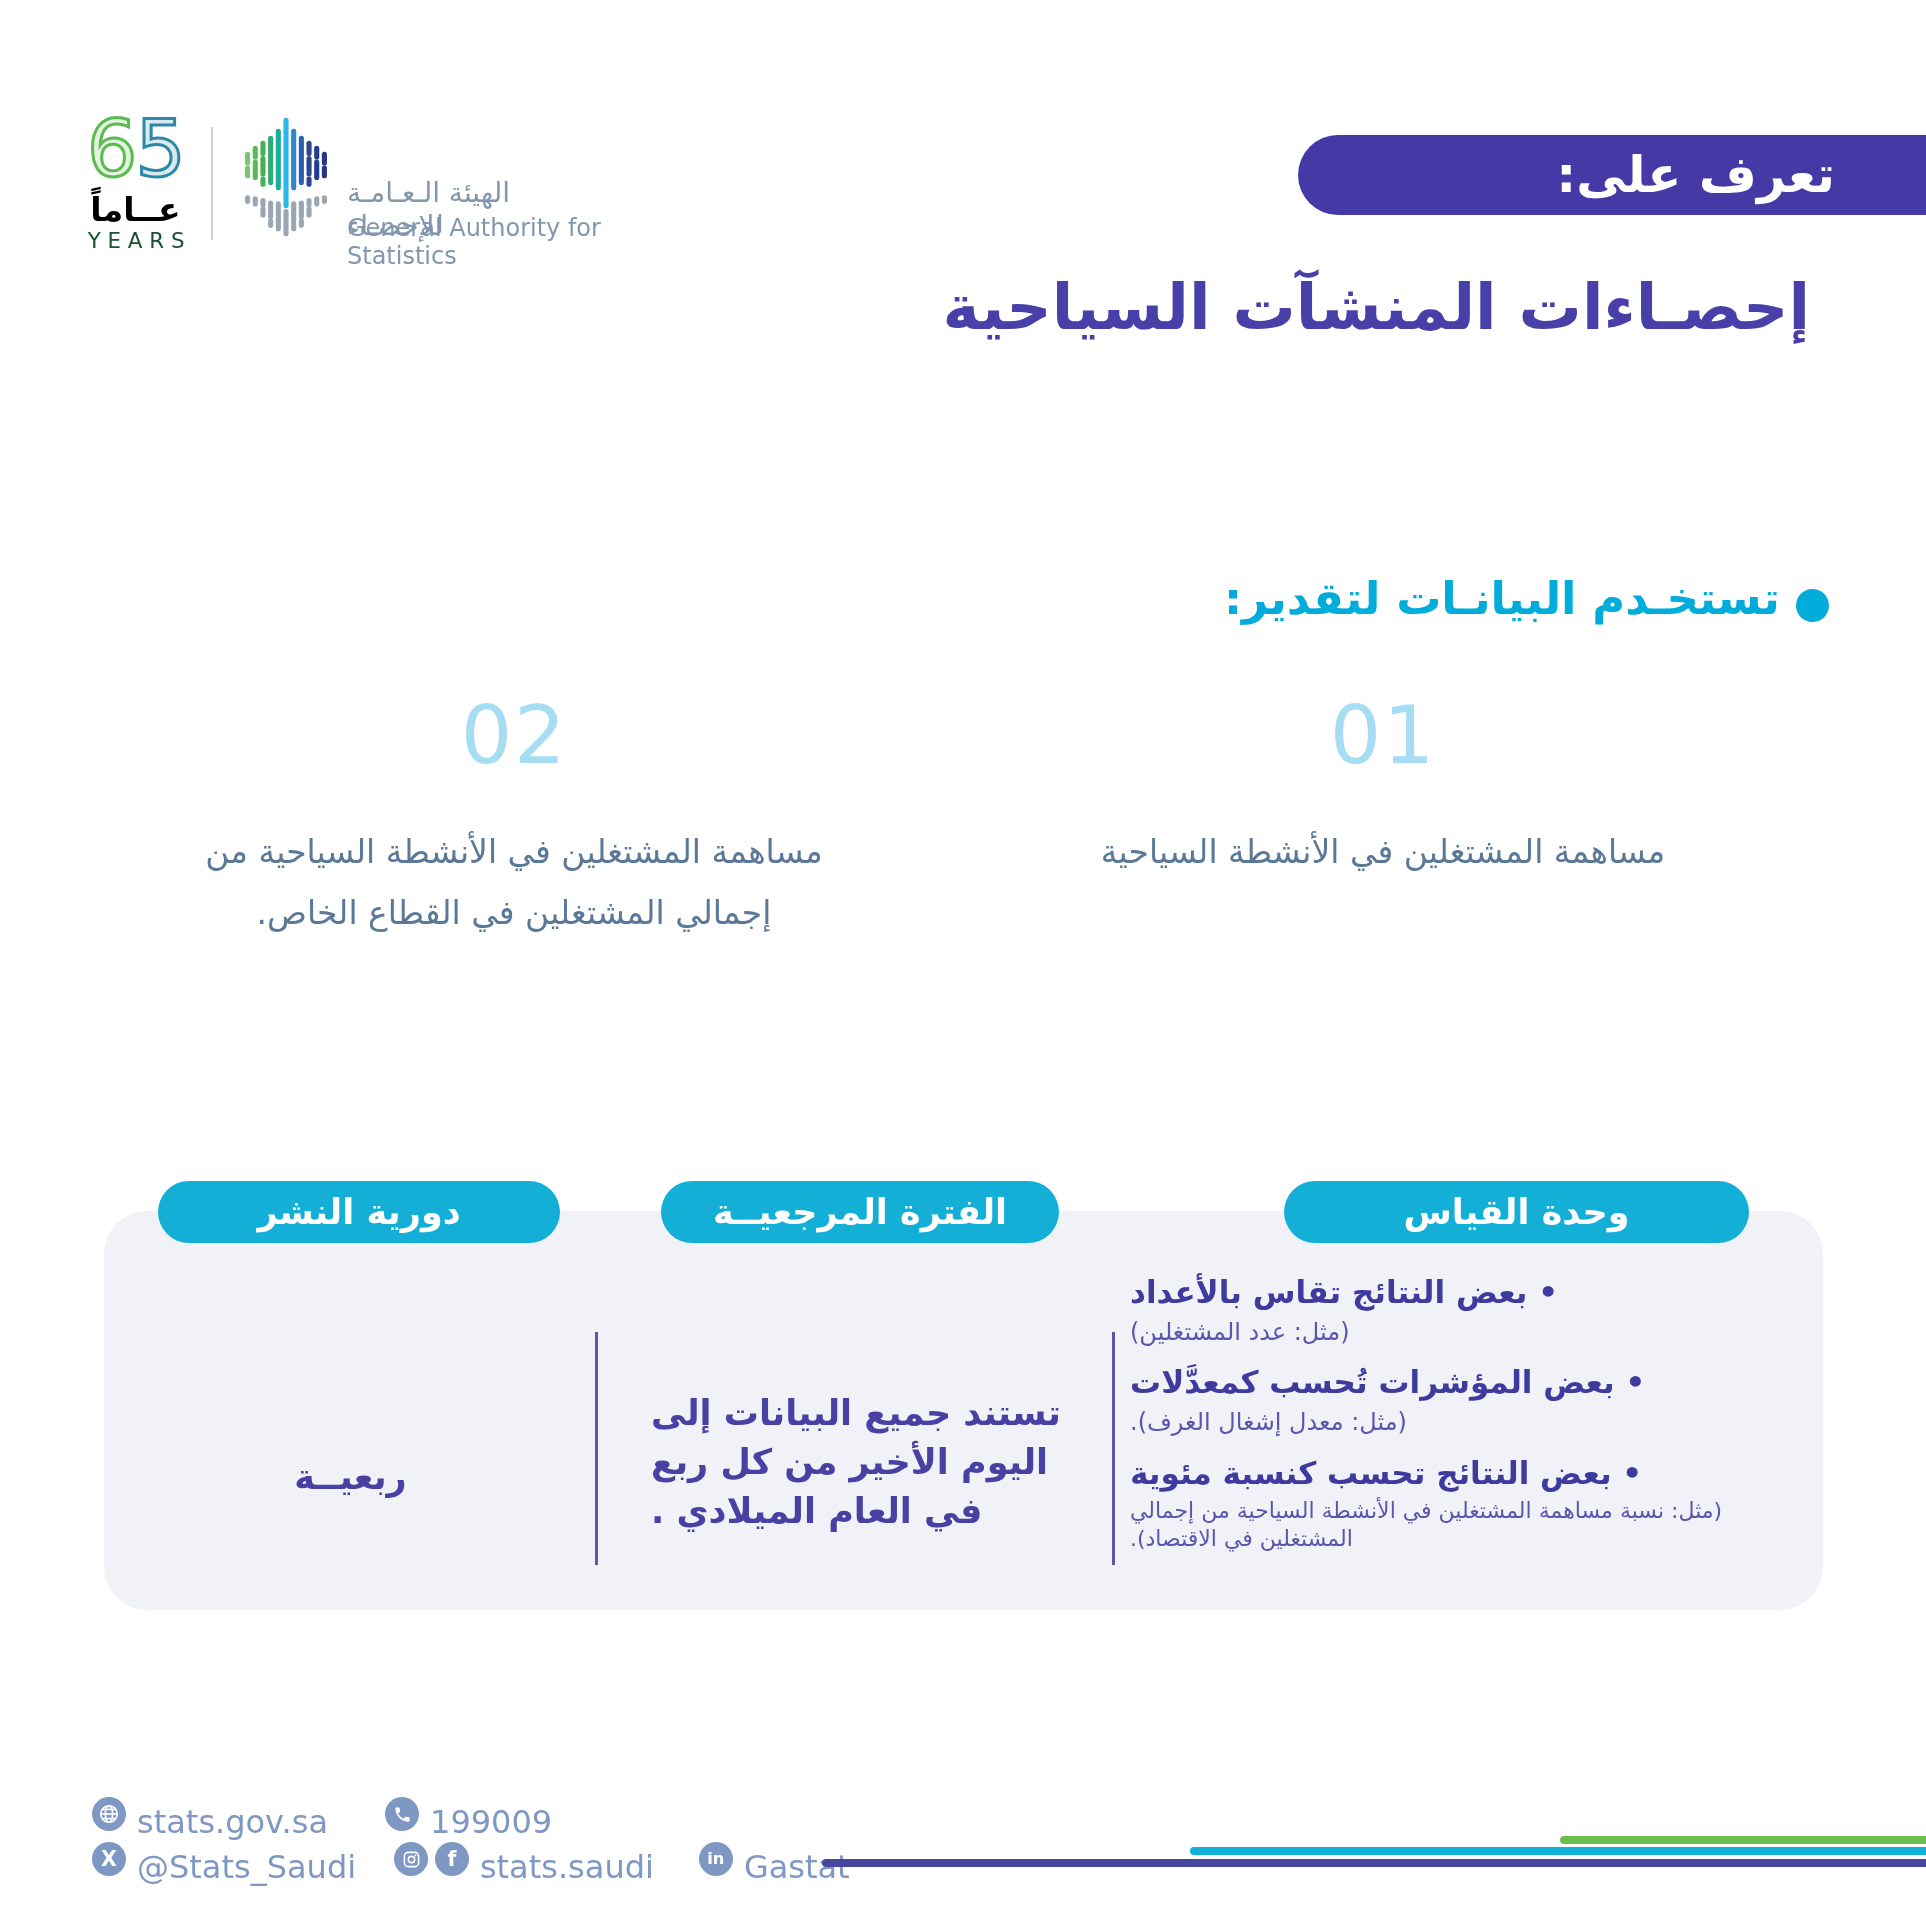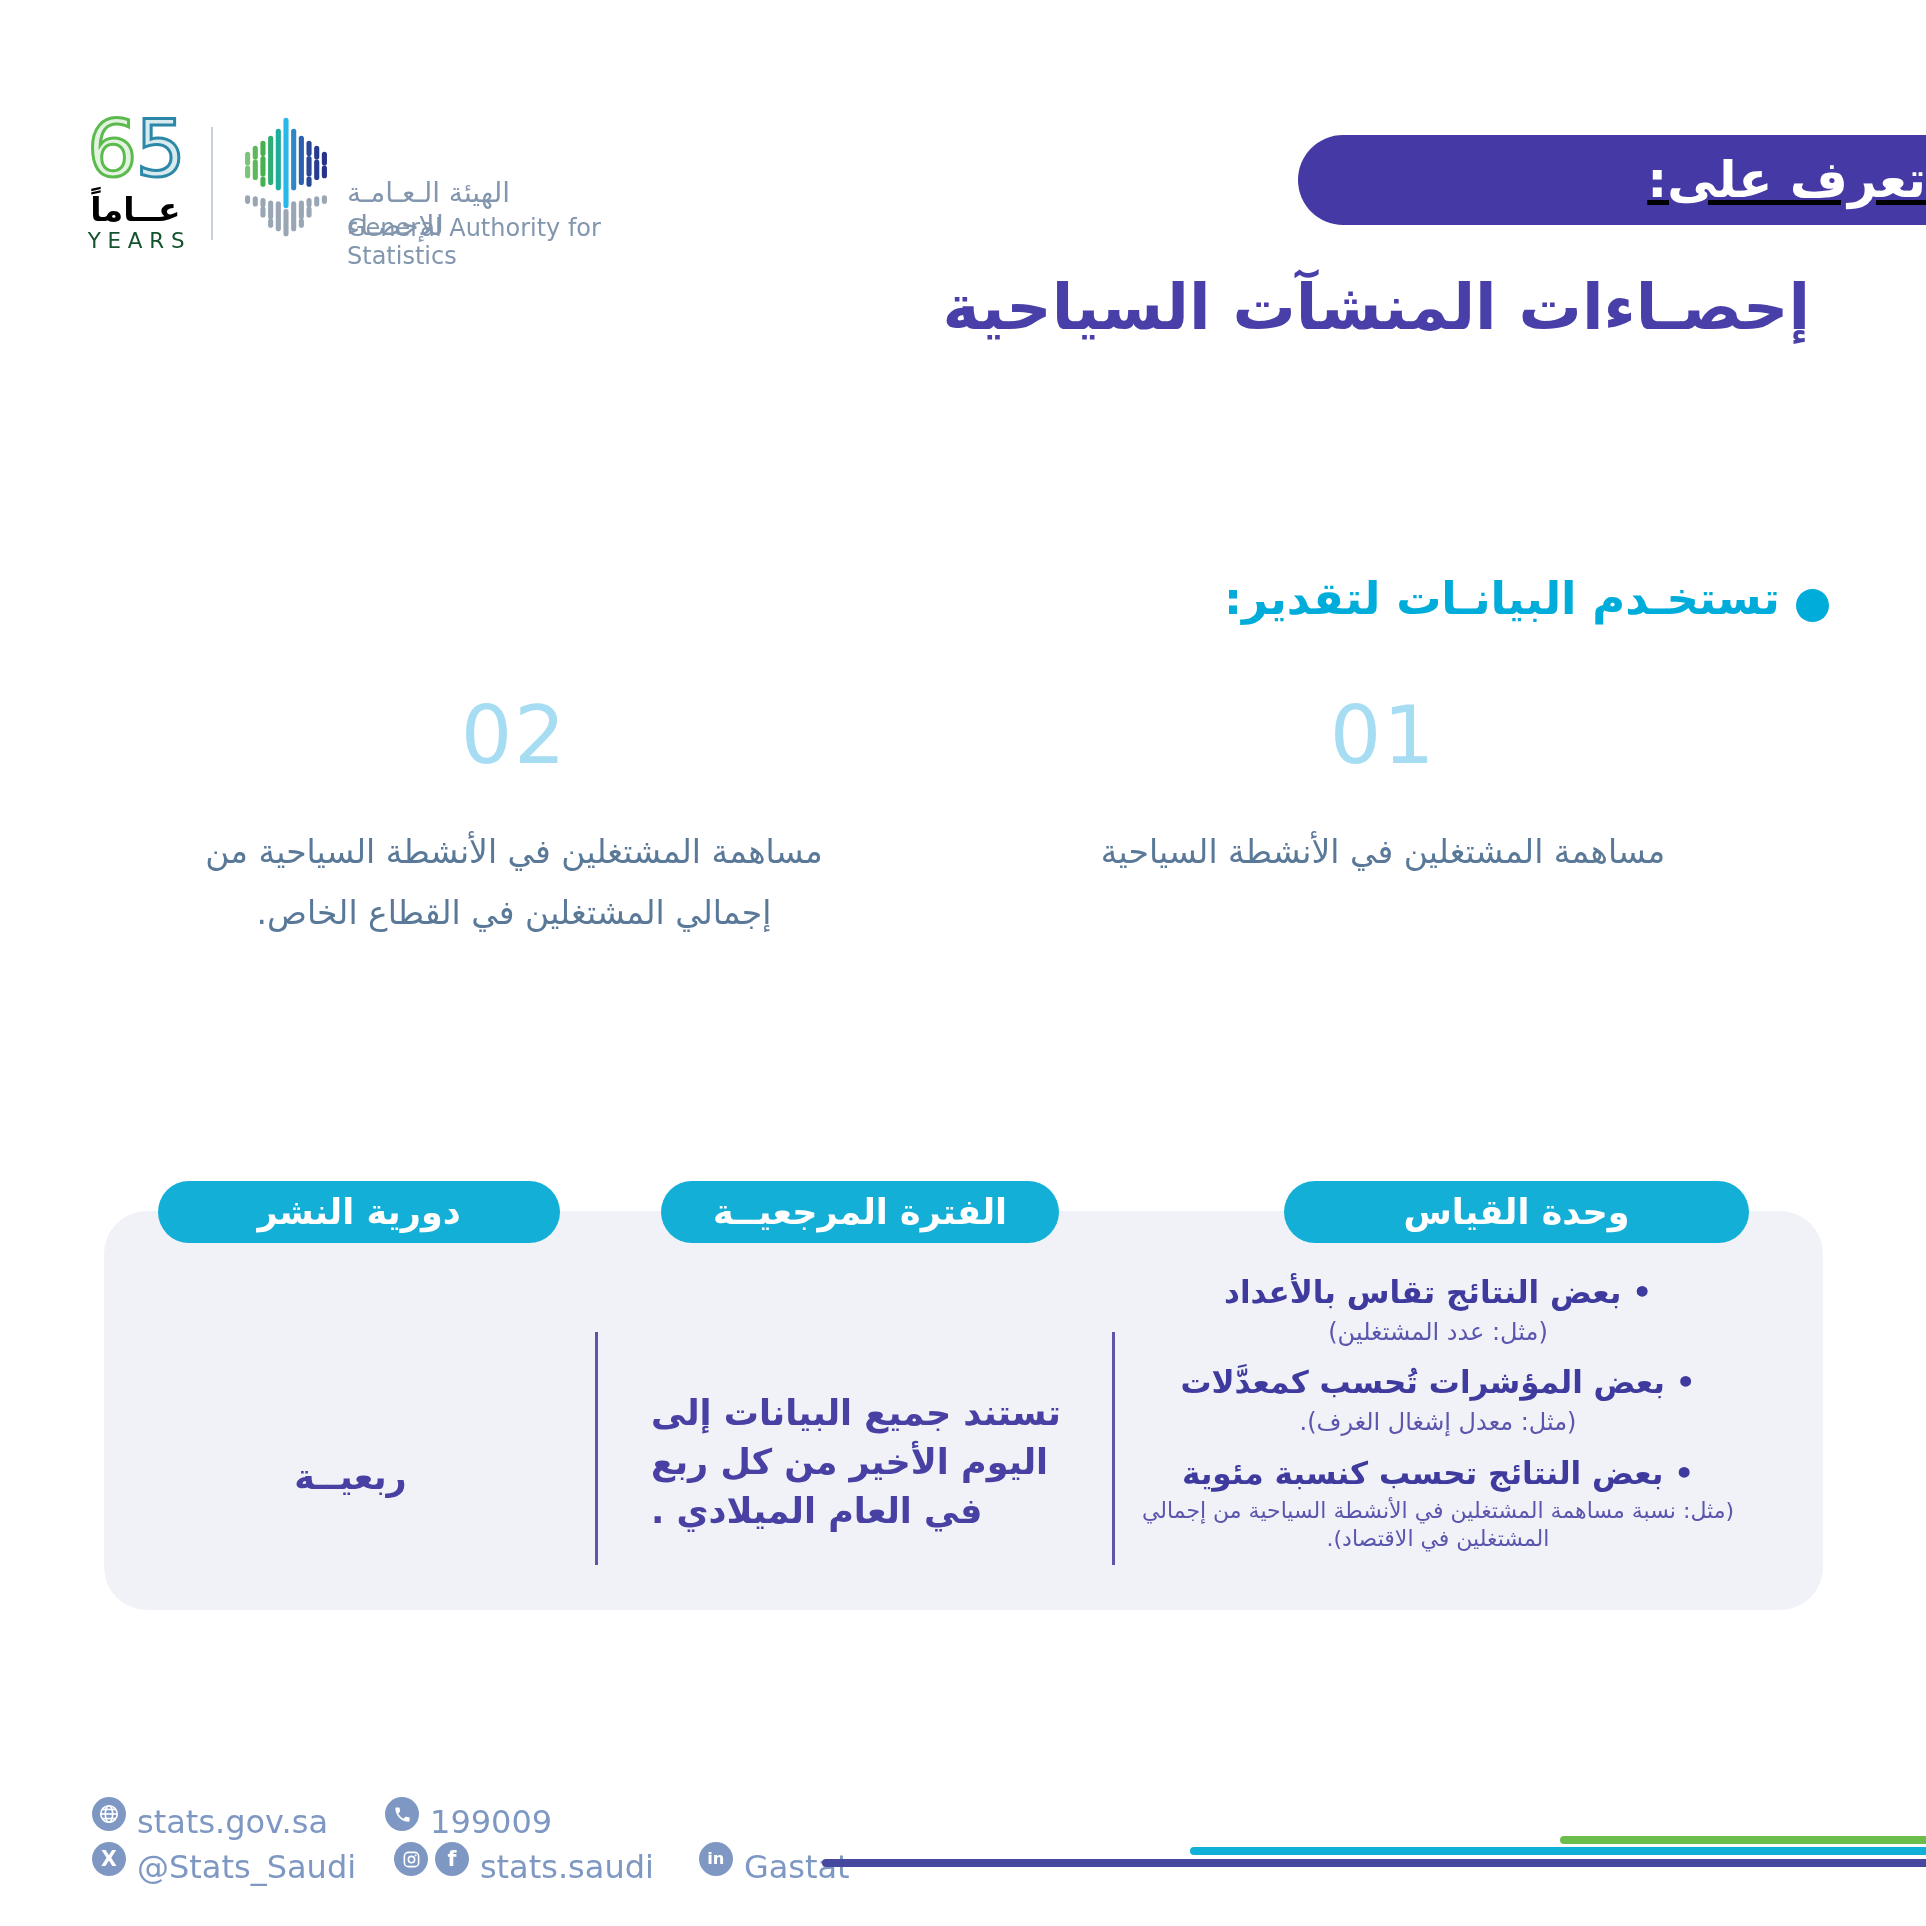--- a/index.html
+++ b/index.html
@@ -15,23 +15,23 @@
                 font-size:33px;font-weight:bold;color:#000000;direction:rtl;}
   .years-english{position:absolute;left:84px;top:228px;width:111px;text-align:center;
                  font-size:21.4px;color:#14532d;letter-spacing:6.8px;}
   .brand-divider{position:absolute;left:211px;top:127px;width:1.7px;height:113px;background:#C9D1DA;}
   .gastat-mark{position:absolute;left:238px;top:116px;}
   .authority-ar{position:absolute;left:347px;top:176px;width:265px;font-size:28px;color:#8296AE;
                 direction:rtl;text-align:left;}
   .authority-en{position:absolute;left:347px;top:214px;width:283px;font-size:24px;color:#8296AE;}
 
   
-  .banner{position:absolute;left:1298px;top:135px;width:628px;height:90px;background:#4539A5;
+  .banner{position:absolute;left:1298px;top:135px;width:628px;height:80px;background:#4539A5;
           border-radius:51px 0 0 51px;display:flex;align-items:center;justify-content:flex-end;
-          box-sizing:border-box;text-decoration:underline;}
+          padding-right:91px;box-sizing:border-box;}
   .banner-text{color:#ffffff;font-size:50px;font-weight:bold;direction:rtl;}
   .page-title{position:absolute;right:116px;top:271px;font-size:63px;font-weight:bold;
               color:#493FA9;direction:rtl;white-space:nowrap;}
 
   
   .uses-dot{position:absolute;left:1796px;top:589px;width:33px;height:33px;border-radius:50%;
             background:#00ACD9;}
   .uses-heading{position:absolute;right:146px;top:572px;font-size:45px;font-weight:bold;
                 color:#00ACD9;direction:rtl;white-space:nowrap;}
   .use-item{position:absolute;width:728px;text-align:center;}
@@ -46,21 +46,21 @@
   .pill{position:absolute;top:1181px;height:62px;background:#14AFD7;border-radius:32px;
         display:flex;align-items:center;justify-content:center;color:#ffffff;font-weight:bold;
         font-size:35px;direction:rtl;}
   .pill-measure{left:1284px;width:465px;}
   .pill-reference{left:661px;width:398px;}
   .pill-period{left:158px;width:402px;}
   .v-divider{position:absolute;width:2.6px;height:233px;top:1332px;background:#5C55A8;}
   .v-divider-1{left:1112px;}
   .v-divider-2{left:595px;}
 
-  .col-measure{position:absolute;left:1130px;top:1270px;width:616px;direction:rtl;text-align:center;}
+  .col-measure{position:absolute;left:1130px;top:1270px;width:616px;direction:rtl;text-align:left;}
   .col-measure .entry{margin-bottom:13.7px;}
   .col-measure .entry-title{font-size:31px;font-weight:bold;color:#3F3A9E;line-height:1.45;}
   .col-measure .entry-note{font-size:24px;color:#5A55AD;line-height:1.25;margin-top:1.7px;}
   .col-measure .entry:last-child .entry-note{font-size:22px;}
 
   .col-reference{position:absolute;left:651px;top:1389px;width:411px;text-align:left;
                  font-size:35px;font-weight:bold;color:#4840A3;direction:rtl;line-height:1.4;}
   .col-period{position:absolute;left:145px;top:1457px;width:411px;text-align:center;
               font-size:35px;font-weight:bold;color:#4840A3;direction:rtl;}
 

